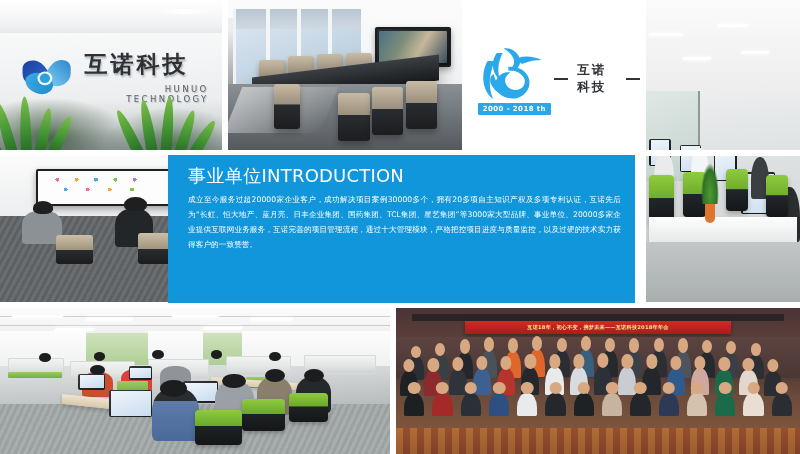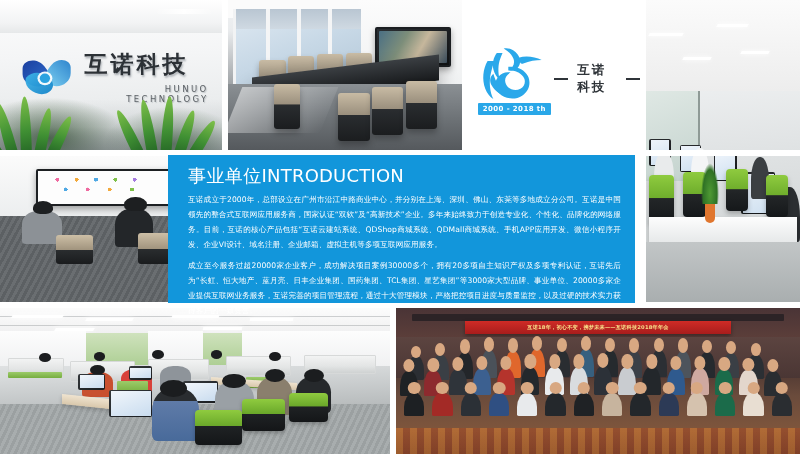--- a/index.html
+++ b/index.html
@@ -577,18 +577,17 @@
   <div class="gap-v" style="left:640px;top:0;height:308px;"></div>
   <div class="gap-h" style="top:150px;height:6px;"></div>
   <div class="gap-h" style="top:302px;height:6px;"></div>
   <div class="gap-v" style="left:390px;top:308px;height:146px;"></div>
 
   <div id="intro-panel">
     <div id="intro-title">
       <span>事业单位</span><span class="en">INTRODUCTION</span>
     </div>
     <div class="intro-body">
-      <p class="intro-p">互诺成立于2000年，总部设立在广州市沿江中路商业中心，并分别在上海、深圳、佛山、东莞等多地成立分公司。互诺是中国领先的整合式互联网应用服务商，国家认证“双软”及“高新技术”企业。多年来始终致力于创造专业化、个性化、品牌化的网络服务。目前，互诺的核心产品包括“互诺云建站系统、QDShop商城系统、QDMall商城系统、手机APP应用开发、微信小程序开发、企业VI设计、域名注册、企业邮箱、虚拟主机等多项互联网应用服务。</p>
       <p class="intro-p">成立至今服务过超20000家企业客户，成功解决项目案例30000多个，拥有20多项自主知识产权及多项专利认证，互诺先后为“长虹、恒大地产、蓝月亮、日丰企业集团、国药集团、TCL集团、星艺集团”等3000家大型品牌、事业单位、20000多家企业提供互联网业务服务，互诺完善的项目管理流程，通过十大管理模块，严格把控项目进度与质量监控，以及过硬的技术实力获得客户的一致赞誉。</p>
     </div>
   </div>
 
 </div>
 
 </body></html>

